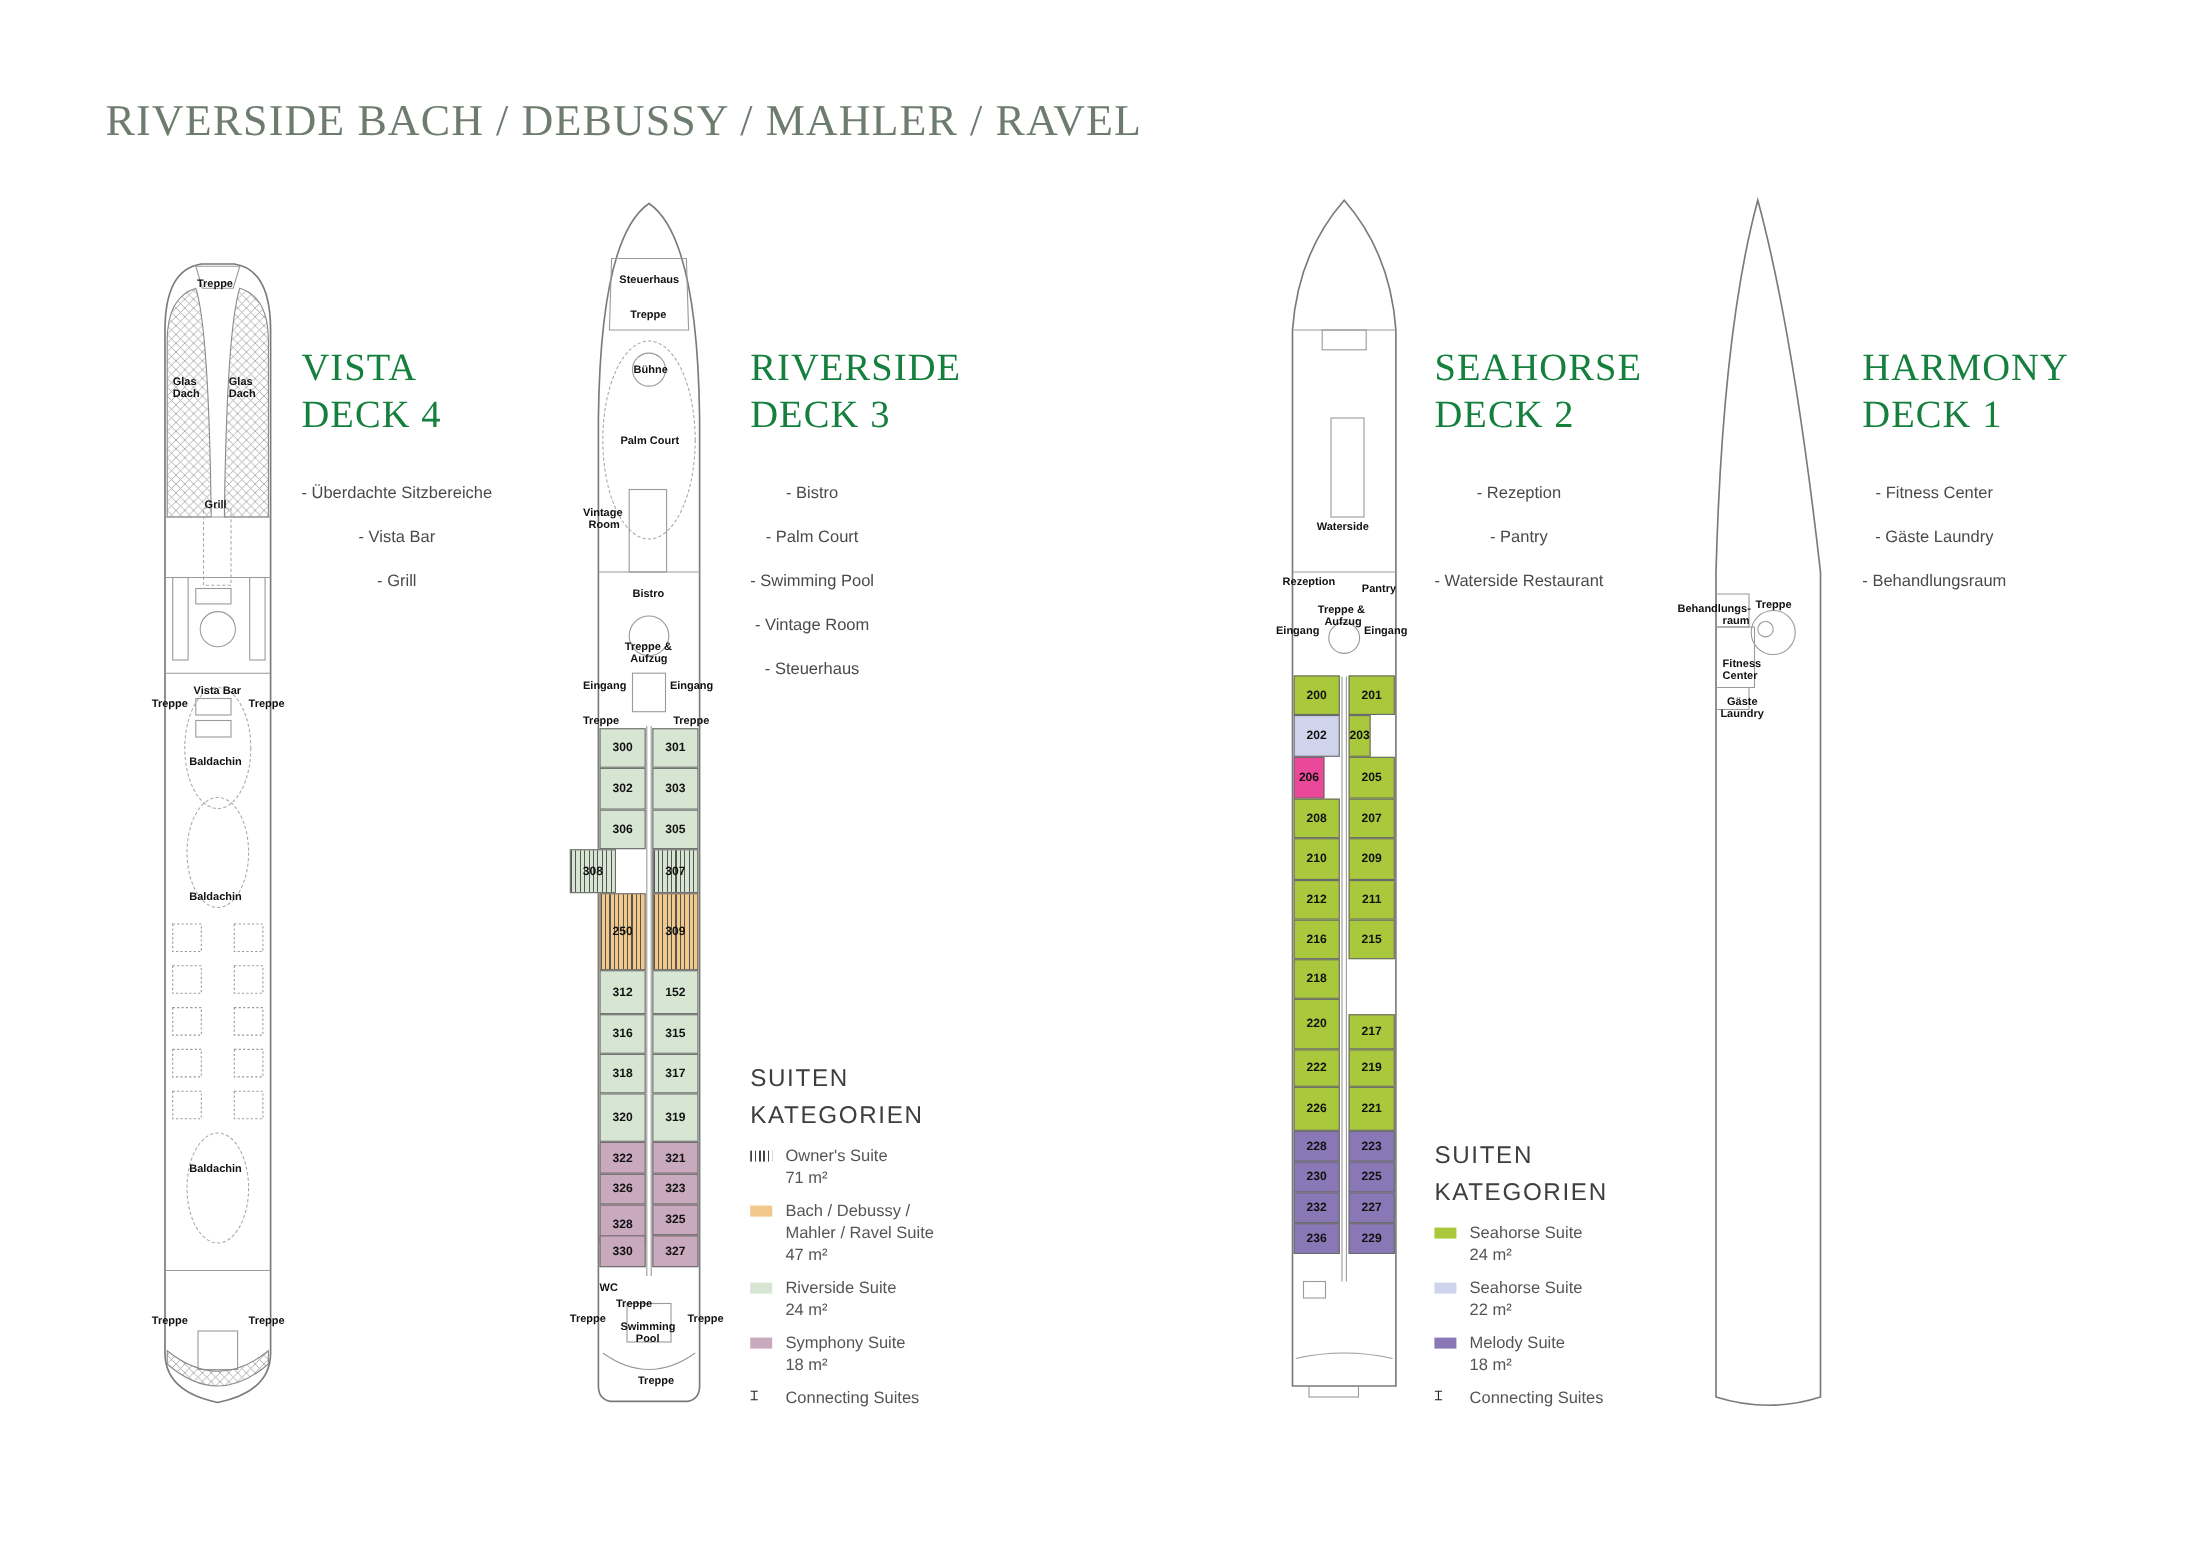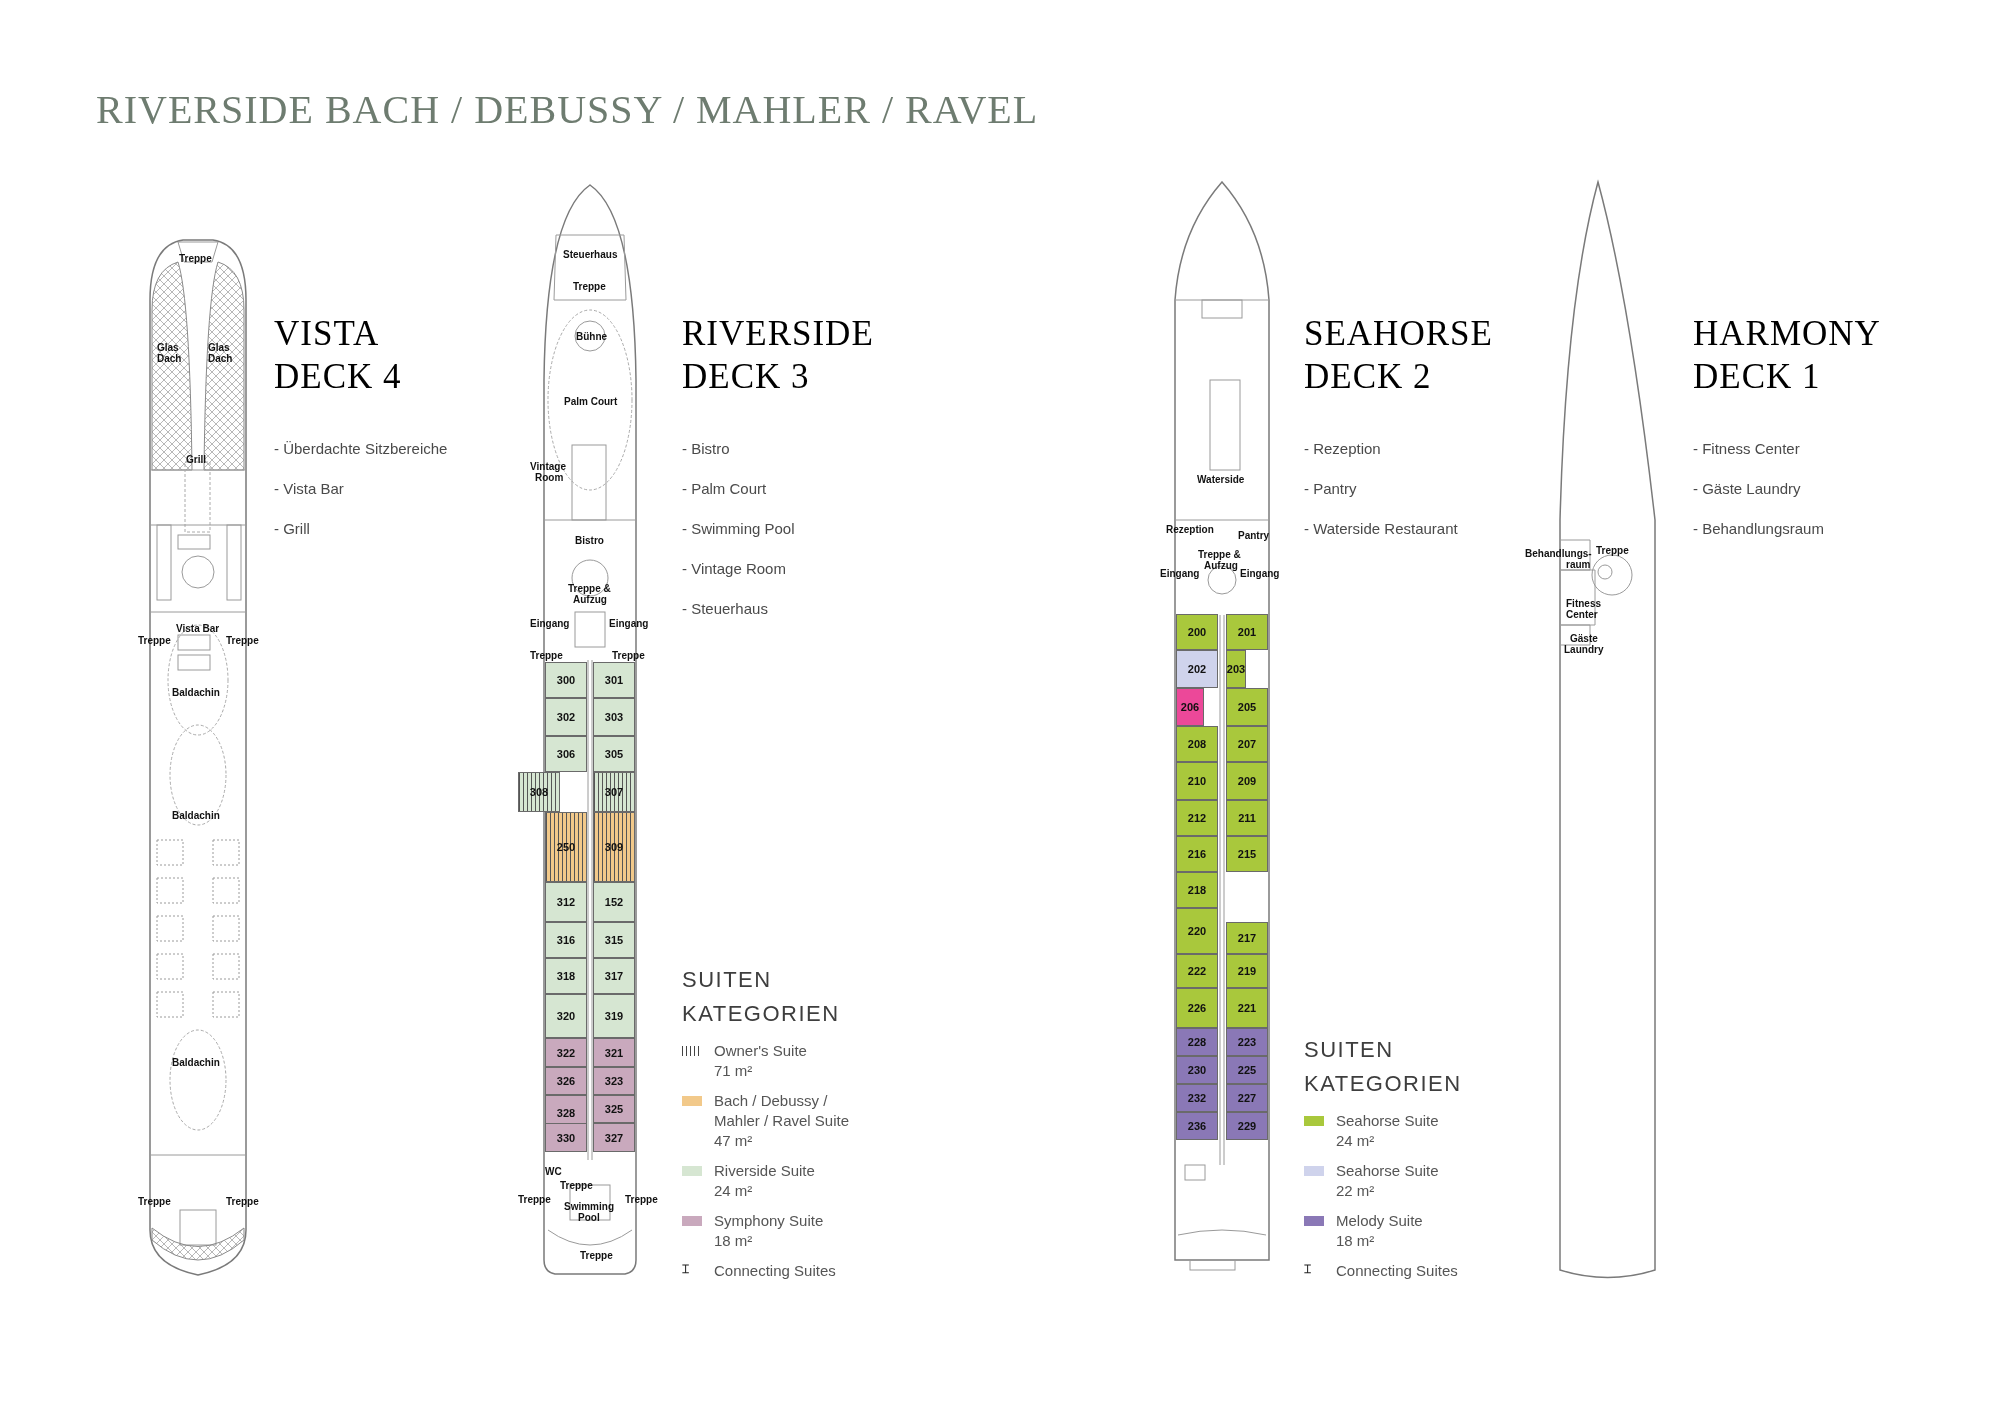--- a/index.html
+++ b/index.html
@@ -1,21 +1,21 @@
 <!DOCTYPE html>
 <html><head>
 <meta charset="utf-8">
 <style>
   html, body { margin:0; padding:0; background:#ffffff; }
   body { width:2000px; height:1414px; position:relative; overflow:hidden; font-family:"Liberation Sans", sans-serif; }
   .abs { position:absolute; }
   .title { left:96px; top:86px; font-family:"Liberation Serif", serif; font-size:40px; letter-spacing:1px; color:#6e7c70; white-space:nowrap; }
-  .deck-title { font-family:"Liberation Serif", serif; font-size:35px; line-height:43px; color:#000000; letter-spacing:1px; }
+  .deck-title { font-family:"Liberation Serif", serif; font-size:35px; line-height:43px; color:#15803d; letter-spacing:1px; }
   .feat { font-size:15px; color:#4a4a4a; white-space:nowrap; }
-  .feat-list { list-style:none; margin:0; padding:0; }
+  .feat-list { list-style:none; margin:0; padding:0;text-align:center; }
   .feat-list li { height:40px; }
   .legend-title { font-size:22px; letter-spacing:1.5px; color:#3e3e3e; line-height:34px; }
   .legend-item { display:flex; align-items:flex-start; margin-top:10px; }
   .swatch { width:20px; height:10px; margin-top:5px; margin-right:12px; flex:none; }
   .legend-text { font-size:15px; color:#555; line-height:20px; }
   .lbl { position:absolute; font-family:"Liberation Sans", sans-serif; font-weight:bold; font-size:10px; color:#111; white-space:nowrap; line-height:11px; text-align:center; }
   .cabin { position:absolute; border:1px solid #6a6a6a; box-sizing:border-box; display:flex; align-items:center; justify-content:center; font-weight:bold; font-size:11px; color:#111; }
   svg { position:absolute; overflow:visible; }
   .hull { fill:none; stroke:#7a7a7a; stroke-width:1.5; }
   .thin { fill:none; stroke:#9a9a9a; stroke-width:1; }

